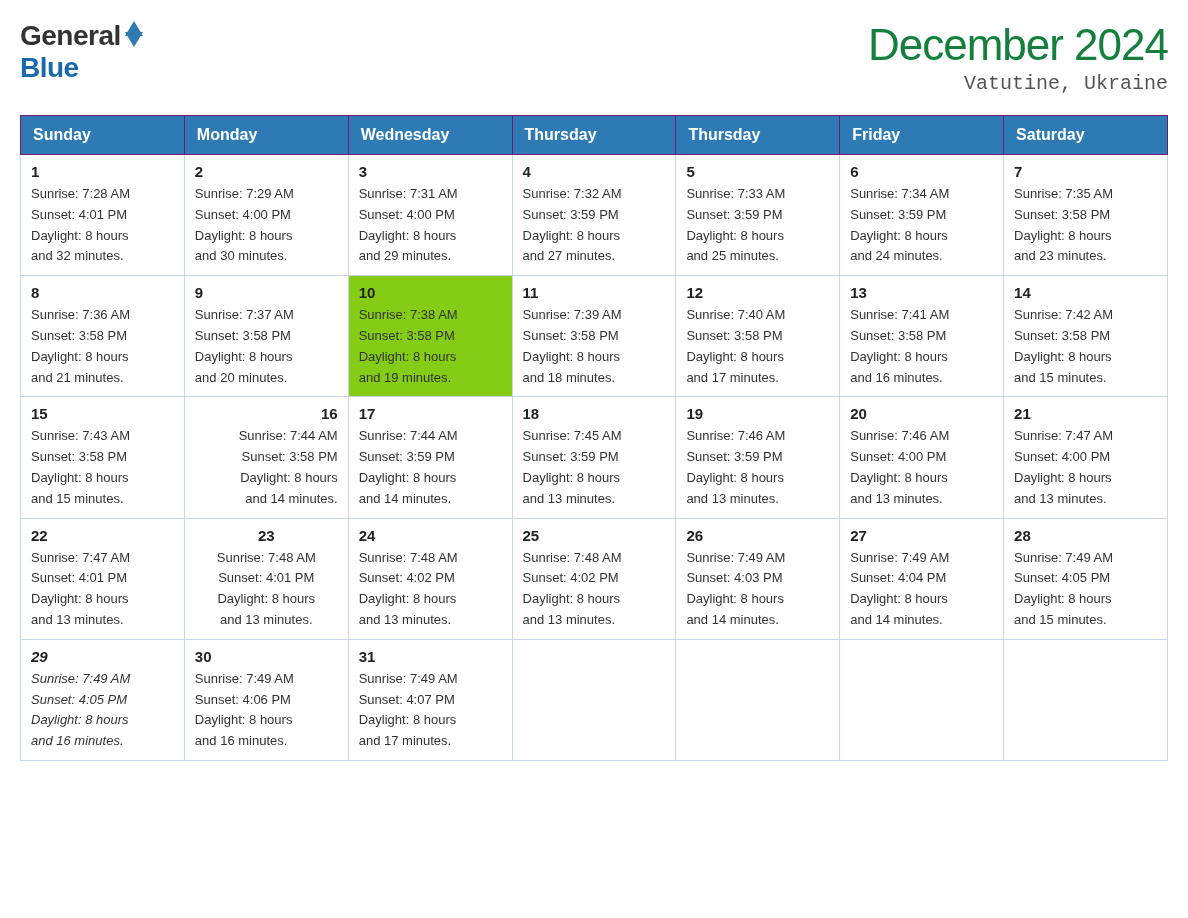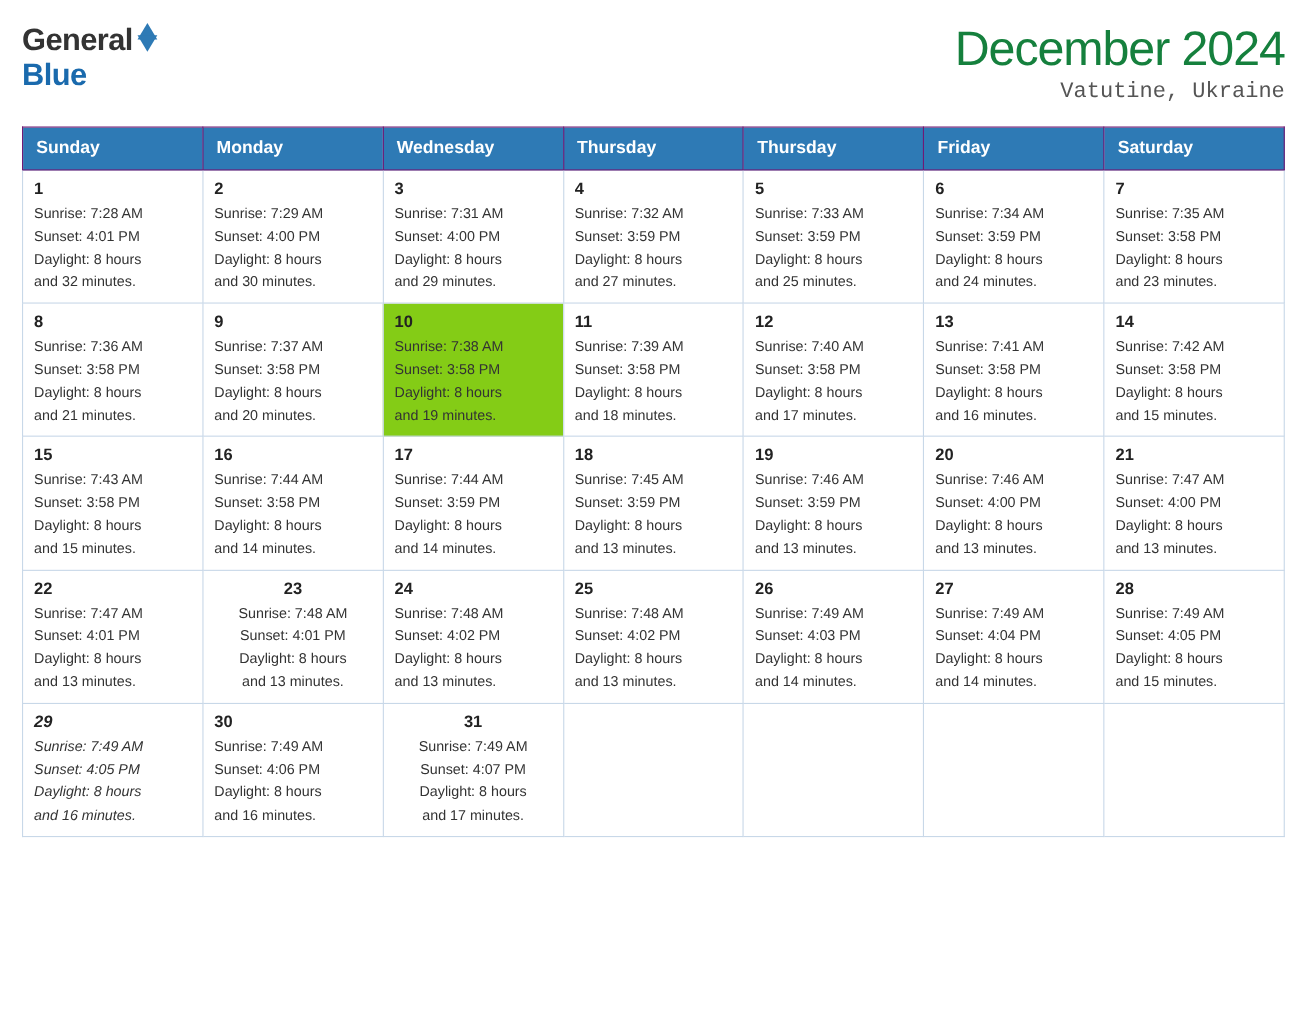--- a/index.html
+++ b/index.html
@@ -187,21 +187,21 @@
         <td class="row-separator" style="background: rgb(255, 255, 255);">
           <span class="day-number">14</span>
           <div class="day-info">Sunrise: 7:42 AM<br>Sunset: 3:58 PM<br>Daylight: 8 hours<br>and 15 minutes.</div>
         </td>
       </tr>
       <tr>
         <td class="row-separator" style="background: rgb(255, 255, 255);">
           <span class="day-number">15</span>
           <div class="day-info">Sunrise: 7:43 AM<br>Sunset: 3:58 PM<br>Daylight: 8 hours<br>and 15 minutes.</div>
         </td>
-        <td class="row-separator" style="background: rgb(255, 255, 255);">
+        <td class="row-separator" style="background: rgb(255, 255, 255); text-align: right;">
           <span class="day-number">16</span>
           <div class="day-info">Sunrise: 7:44 AM<br>Sunset: 3:58 PM<br>Daylight: 8 hours<br>and 14 minutes.</div>
         </td>
         <td class="row-separator" style="background: rgb(255, 255, 255);">
           <span class="day-number">17</span>
           <div class="day-info">Sunrise: 7:44 AM<br>Sunset: 3:59 PM<br>Daylight: 8 hours<br>and 14 minutes.</div>
         </td>
         <td class="row-separator" style="background: rgb(255, 255, 255);">
           <span class="day-number">18</span>
           <div class="day-info">Sunrise: 7:45 AM<br>Sunset: 3:59 PM<br>Daylight: 8 hours<br>and 13 minutes.</div>
@@ -251,21 +251,21 @@
       </tr>
       <tr>
         <td class="row-separator" style="background: rgb(255, 255, 255); font-style: italic;">
           <span class="day-number">29</span>
           <div class="day-info">Sunrise: 7:49 AM<br>Sunset: 4:05 PM<br>Daylight: 8 hours<br>and 16 minutes.</div>
         </td>
         <td class="row-separator" style="background: rgb(255, 255, 255);">
           <span class="day-number">30</span>
           <div class="day-info">Sunrise: 7:49 AM<br>Sunset: 4:06 PM<br>Daylight: 8 hours<br>and 16 minutes.</div>
         </td>
-        <td class="row-separator" style="background: rgb(255, 255, 255); text-align: center;">
+        <td class="row-separator" style="background: rgb(255, 255, 255);">
           <span class="day-number">31</span>
           <div class="day-info">Sunrise: 7:49 AM<br>Sunset: 4:07 PM<br>Daylight: 8 hours<br>and 17 minutes.</div>
         </td>
         <td class="row-separator" style="background: rgb(255, 255, 255);"></td>
         <td class="row-separator" style="background: rgb(255, 255, 255);"></td>
         <td class="row-separator" style="background: rgb(255, 255, 255);"></td>
         <td class="row-separator" style="background: rgb(255, 255, 255);"></td>
       </tr>
     </tbody>
 </table>

